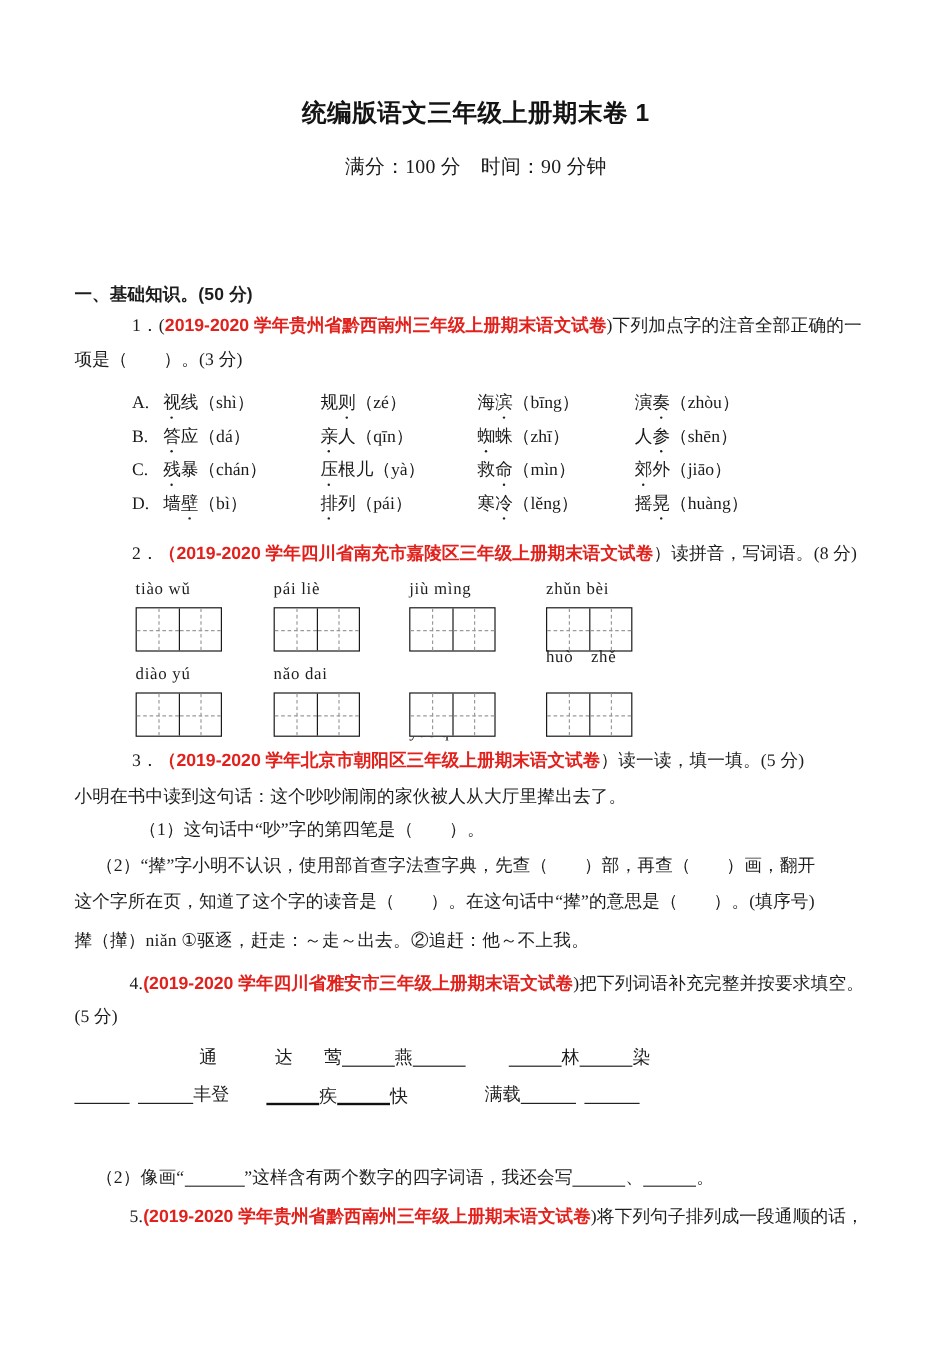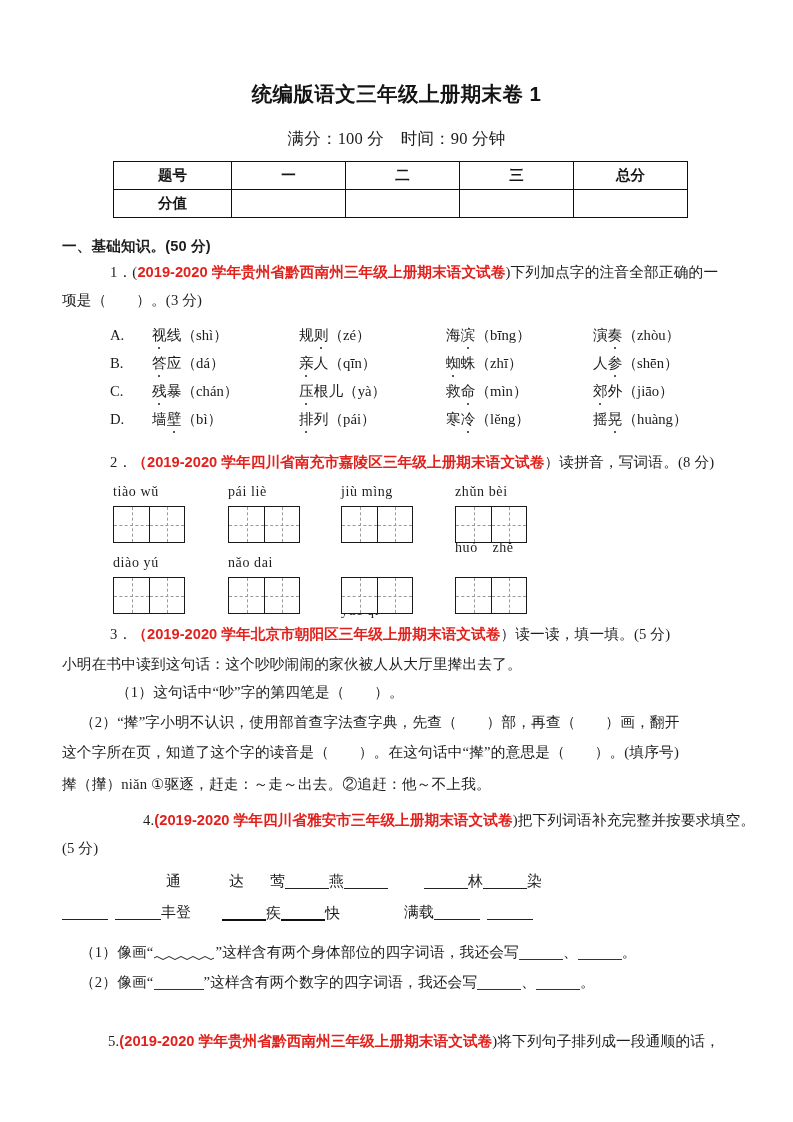--- a/index.html
+++ b/index.html
@@ -111,21 +111,20 @@
     position: absolute;
     left: 110px;
     width: 620px;
     font-size: 14.7px;
     white-space: nowrap;
   }
   .opt-label { display: inline-block; }
   .opt-item {
     display: inline-block;
     width: 131px;
-    margin-left: 16px;
   }
   .py { font-family: "Liberation Serif", "DejaVu Serif", serif; }
 
   
   .py-label {
     position: absolute;
     font-family: "Liberation Serif", "DejaVu Serif", serif;
     font-size: 14px;
     letter-spacing: 0.6px;
     color: #1d1d1d;
@@ -206,38 +205,20 @@
   }
 </style>
 </head>
 <body>
 
 <div class="page">
 
   <div class="doc-title">统编版语文三年级上册期末卷 1</div>
   <div class="doc-subtitle">满分：100 分　时间：90 分钟</div>
 
-  <table class="score-table">
-    <tbody>
-        <tr>
-      <td class="c0">题号</td>
-      <td class="cx">一</td>
-      <td class="cx">二</td>
-      <td class="cx">三</td>
-      <td class="cx">总分</td>
-    </tr>
-    <tr>
-      <td class="c0">分值</td>
-      <td class="cx"></td>
-      <td class="cx"></td>
-      <td class="cx"></td>
-      <td class="cx"></td>
-    </tr>
-  </tbody>
-    </table>
 
   <div class="blk sec-head" style="left:62px; top:232px;">一、基础知识。(50 分)</div>
 
   <div class="blk" style="left:110px; top:258px; width:625px;">
     <span class="qnum">1．(</span><span class="src">2019-2020 学年贵州省黔西南州三年级上册期末语文试卷</span><span>)下列加点字的注音全部正确的一</span>
   </div>
   <div class="blk" style="left:62px; top:286px;">项是（　　）。(3 分)</div>
 
   <div class="opt-row" style="top:326px;">
     <span class="opt-label" style="width:26px;">A.</span><span class="opt-item"><span class="dot">视</span><span>线</span><span class="py">（shì）</span></span><span class="opt-item"><span>规</span><span class="dot">则</span><span class="py">（zé）</span></span><span class="opt-item"><span>海</span><span class="dot">滨</span><span class="py">（bīng）</span></span><span class="opt-item"><span>演</span><span class="dot">奏</span><span class="py">（zhòu）</span></span>
@@ -305,21 +286,21 @@
 
   <div class="blk" style="left:110px; top:620px; width:630px;">
     <span class="qnum">3．</span><span class="src">（</span><span class="src">2019-2020 学年北京市朝阳区三年级上册期末语文试卷</span><span>）读一读，填一填。(5 分)</span>
   </div>
   <div class="blk" style="left:62px; top:650px;">小明在书中读到这句话：这个吵吵闹闹的家伙被人从大厅里撵出去了。</div>
   <div class="blk" style="left:80px; top:678px;margin-left:36px;">（1）这句话中“吵”字的第四笔是（　　）。</div>
   <div class="blk" style="left:80px; top:708px;">（2）“撵”字小明不认识，使用部首查字法查字典，先查（　　）部，再查（　　）画，翻开</div>
   <div class="blk" style="left:62px; top:738px;">这个字所在页，知道了这个字的读音是（　　）。在这句话中“撵”的意思是（　　）。(填序号)</div>
   <div class="blk" style="left:62px; top:770px;">撵（攆）niǎn ①驱逐，赶走：～走～出去。②追赶：他～不上我。</div>
 
-  <div class="blk" style="left:108px; top:806px; width:640px;margin-left:35px;">
+  <div class="blk" style="left:108px; top:806px; width:640px;">
     <span class="qnum">4.</span><span class="src">(</span><span class="src">2019-2020 学年四川省雅安市三年级上册期末语文试卷</span><span>)把下列词语补充完整并按要求填空。</span>
   </div>
   <div class="blk" style="left:62px; top:834px;">(5 分)</div>
 
   <div class="idiom" style="left:118px; top:872px;">
     <span class="u-w"><span class="u" style="width:48px; border-bottom:none;"></span><span>通</span><span class="u" style="width:48px; border-bottom:none;"></span><span>达</span><span class="wavy"></span></span>
   </div>
   <div class="idiom" style="left:270px; top:872px;">
     <span>莺</span><span class="u" style="width:44px;"></span><span>燕</span><span class="u" style="width:44px;"></span>
   </div>
@@ -330,26 +311,21 @@
   <div class="idiom" style="left:62px; top:903px;">
     <span class="u" style="width:46px;"></span><span style="display:inline-block;width:7px;"></span><span class="u" style="width:46px;"></span><span>丰登</span>
   </div>
   <div class="idiom" style="left:222px; top:903px;">
     <span class="u-thick" style="width:44px;"></span><span>疾</span><span class="u-thick" style="width:44px;"></span><span>快</span>
   </div>
   <div class="idiom" style="left:404px; top:903px;">
     <span>满载</span><span class="u" style="width:46px;"></span><span style="display:inline-block;width:7px;"></span><span class="u" style="width:46px;"></span>
   </div>
 
-  <div class="blk" style="left:80px; top:938px;">
-    <span>（1）像画“</span><span class="inline-wavy" style="width:62px;"><svg width="62" height="5" viewBox="0 0 62 5" preserveAspectRatio="none" style="position:absolute;left:0;bottom:0;">
-          <path d="M0 3 Q3 0 6 3 T12 3 T18 3 T24 3 T30 3 T36 3 T42 3 T48 3 T54 3 T60 3" fill="none" stroke="#222" stroke-width="1"></path>
-        </svg></span><span>”这样含有两个身体部位的四字词语，我还会写</span><span class="inline-blank" style="width:44px;"></span><span>、</span><span class="inline-blank" style="width:44px;"></span><span>。</span>
-  </div>
   <div class="blk" style="left:80px; top:968px;">
     <span>（2）像画“</span><span class="inline-blank" style="width:50px;"></span><span>”这样含有两个数字的四字词语，我还会写</span><span class="inline-blank" style="width:44px;"></span><span>、</span><span class="inline-blank" style="width:44px;"></span><span>。</span>
   </div>
 
-  <div class="blk" style="left:108px; top:1027px; width:640px;">
+  <div class="blk" style="left:108px; top:1000px; width:640px;">
     <span class="qnum">5.</span><span class="src">(</span><span class="src">2019-2020 学年贵州省黔西南州三年级上册期末语文试卷</span><span>)将下列句子排列成一段通顺的话，</span>
   </div>
 
 </div>
 
 </body></html>

